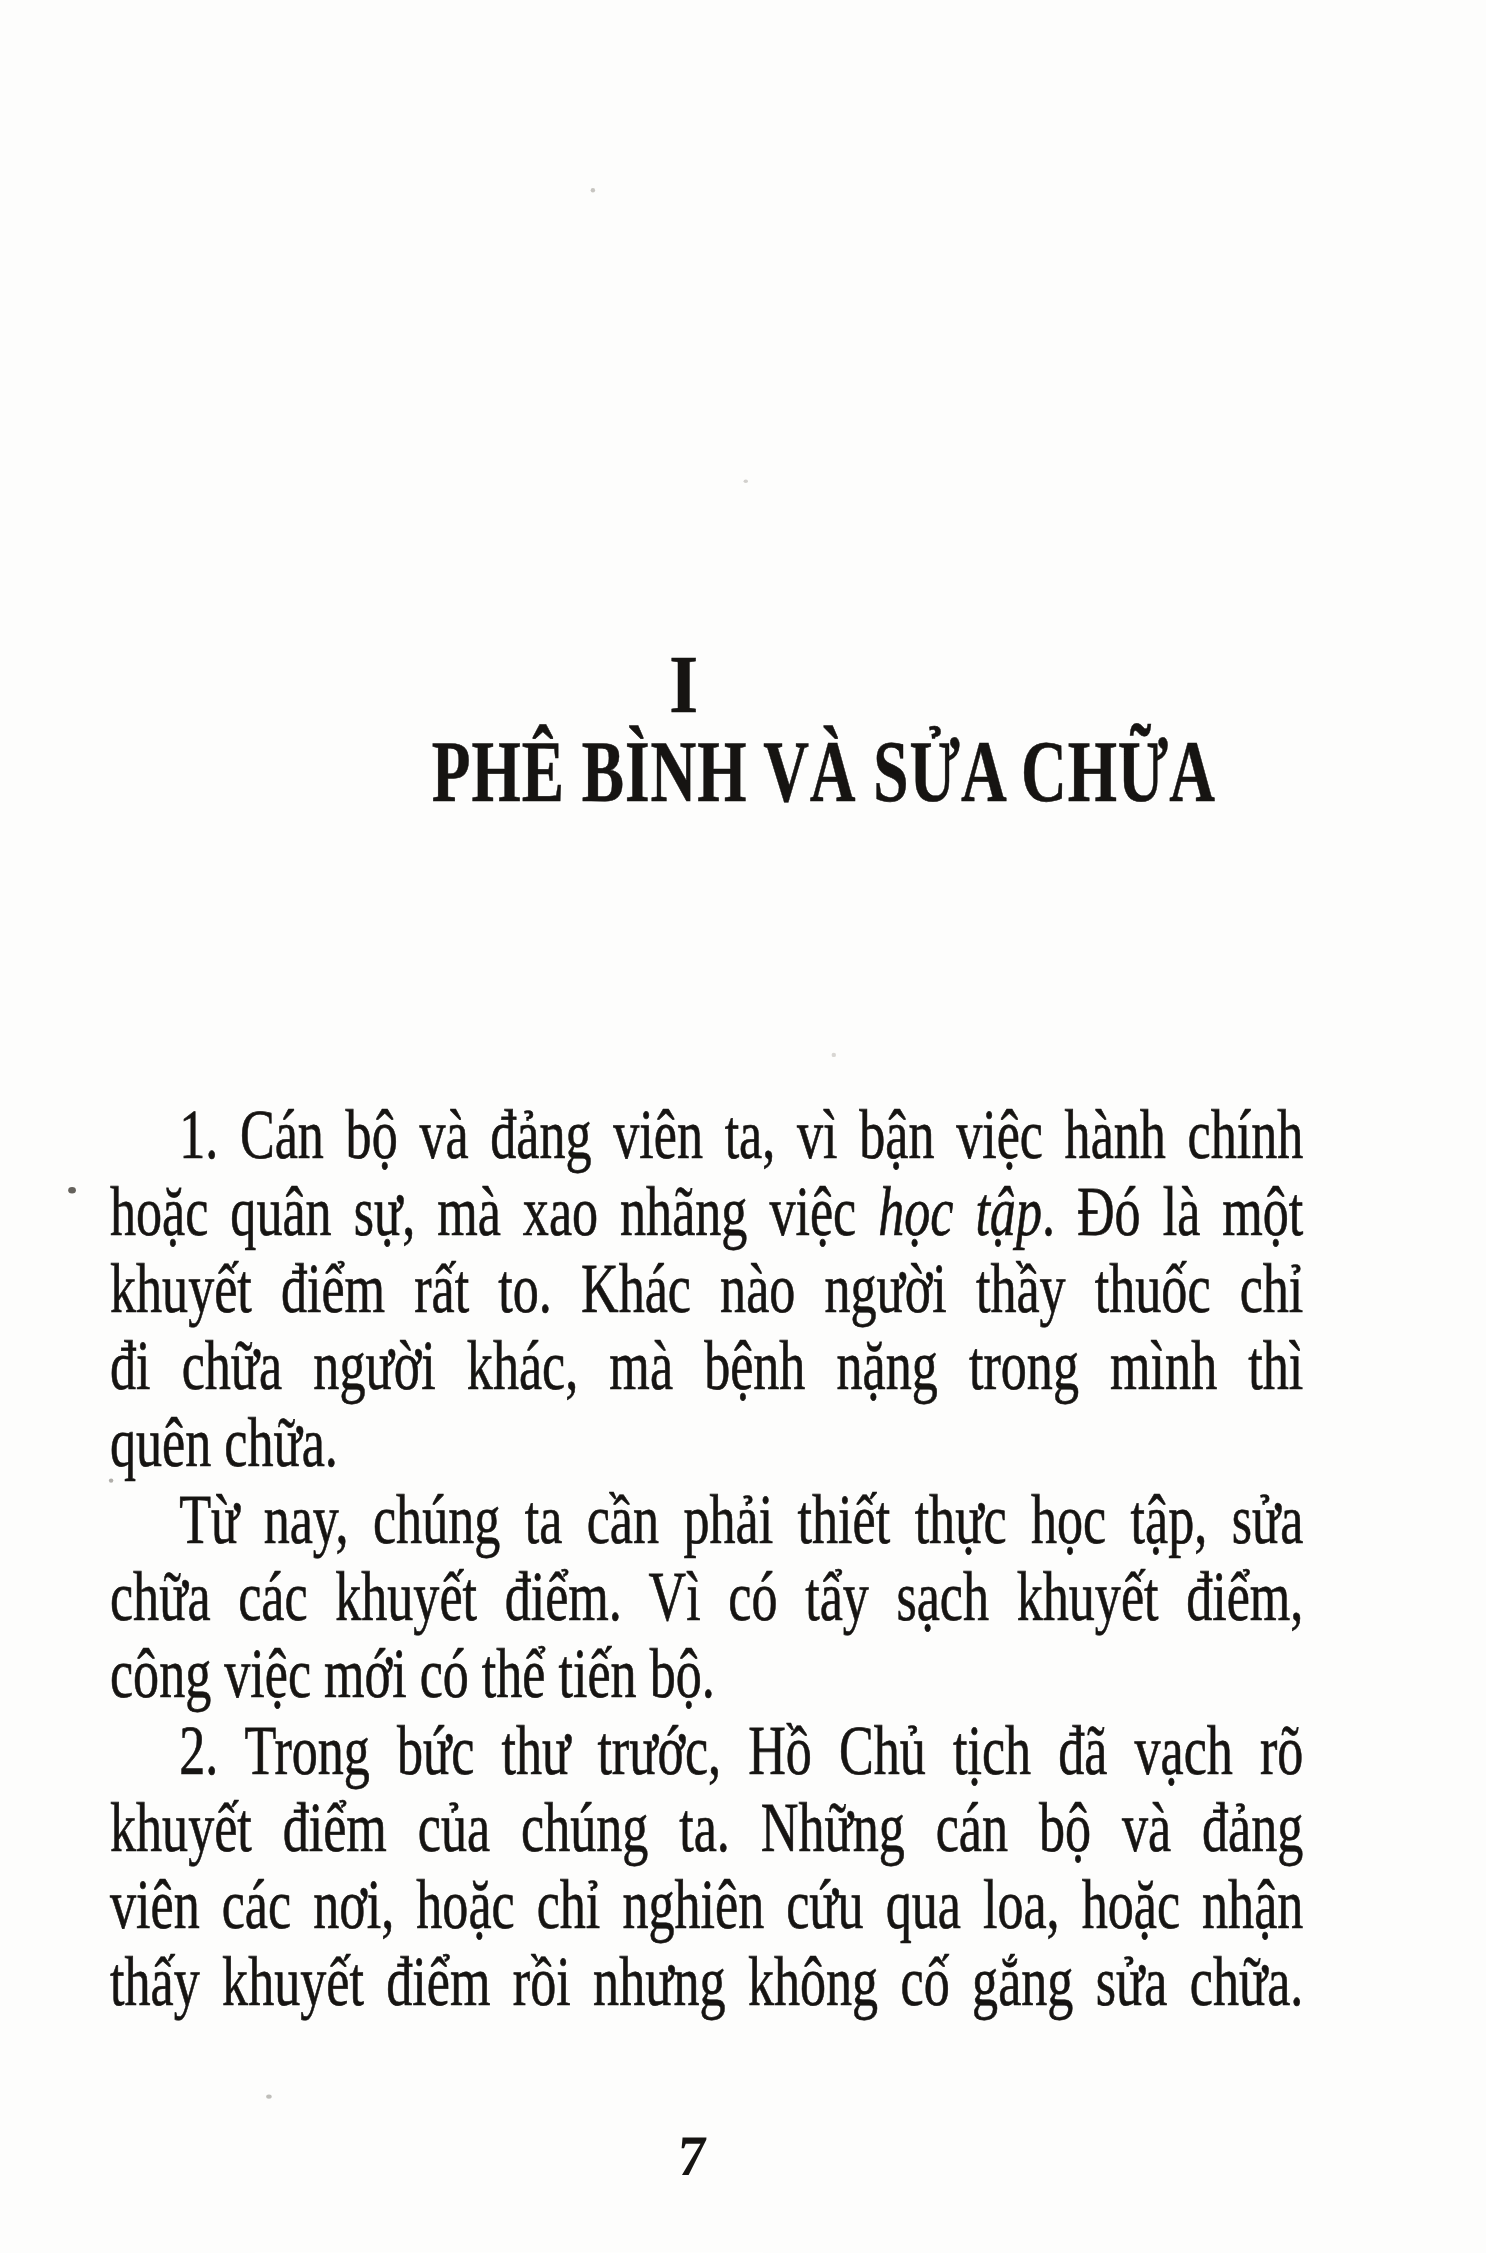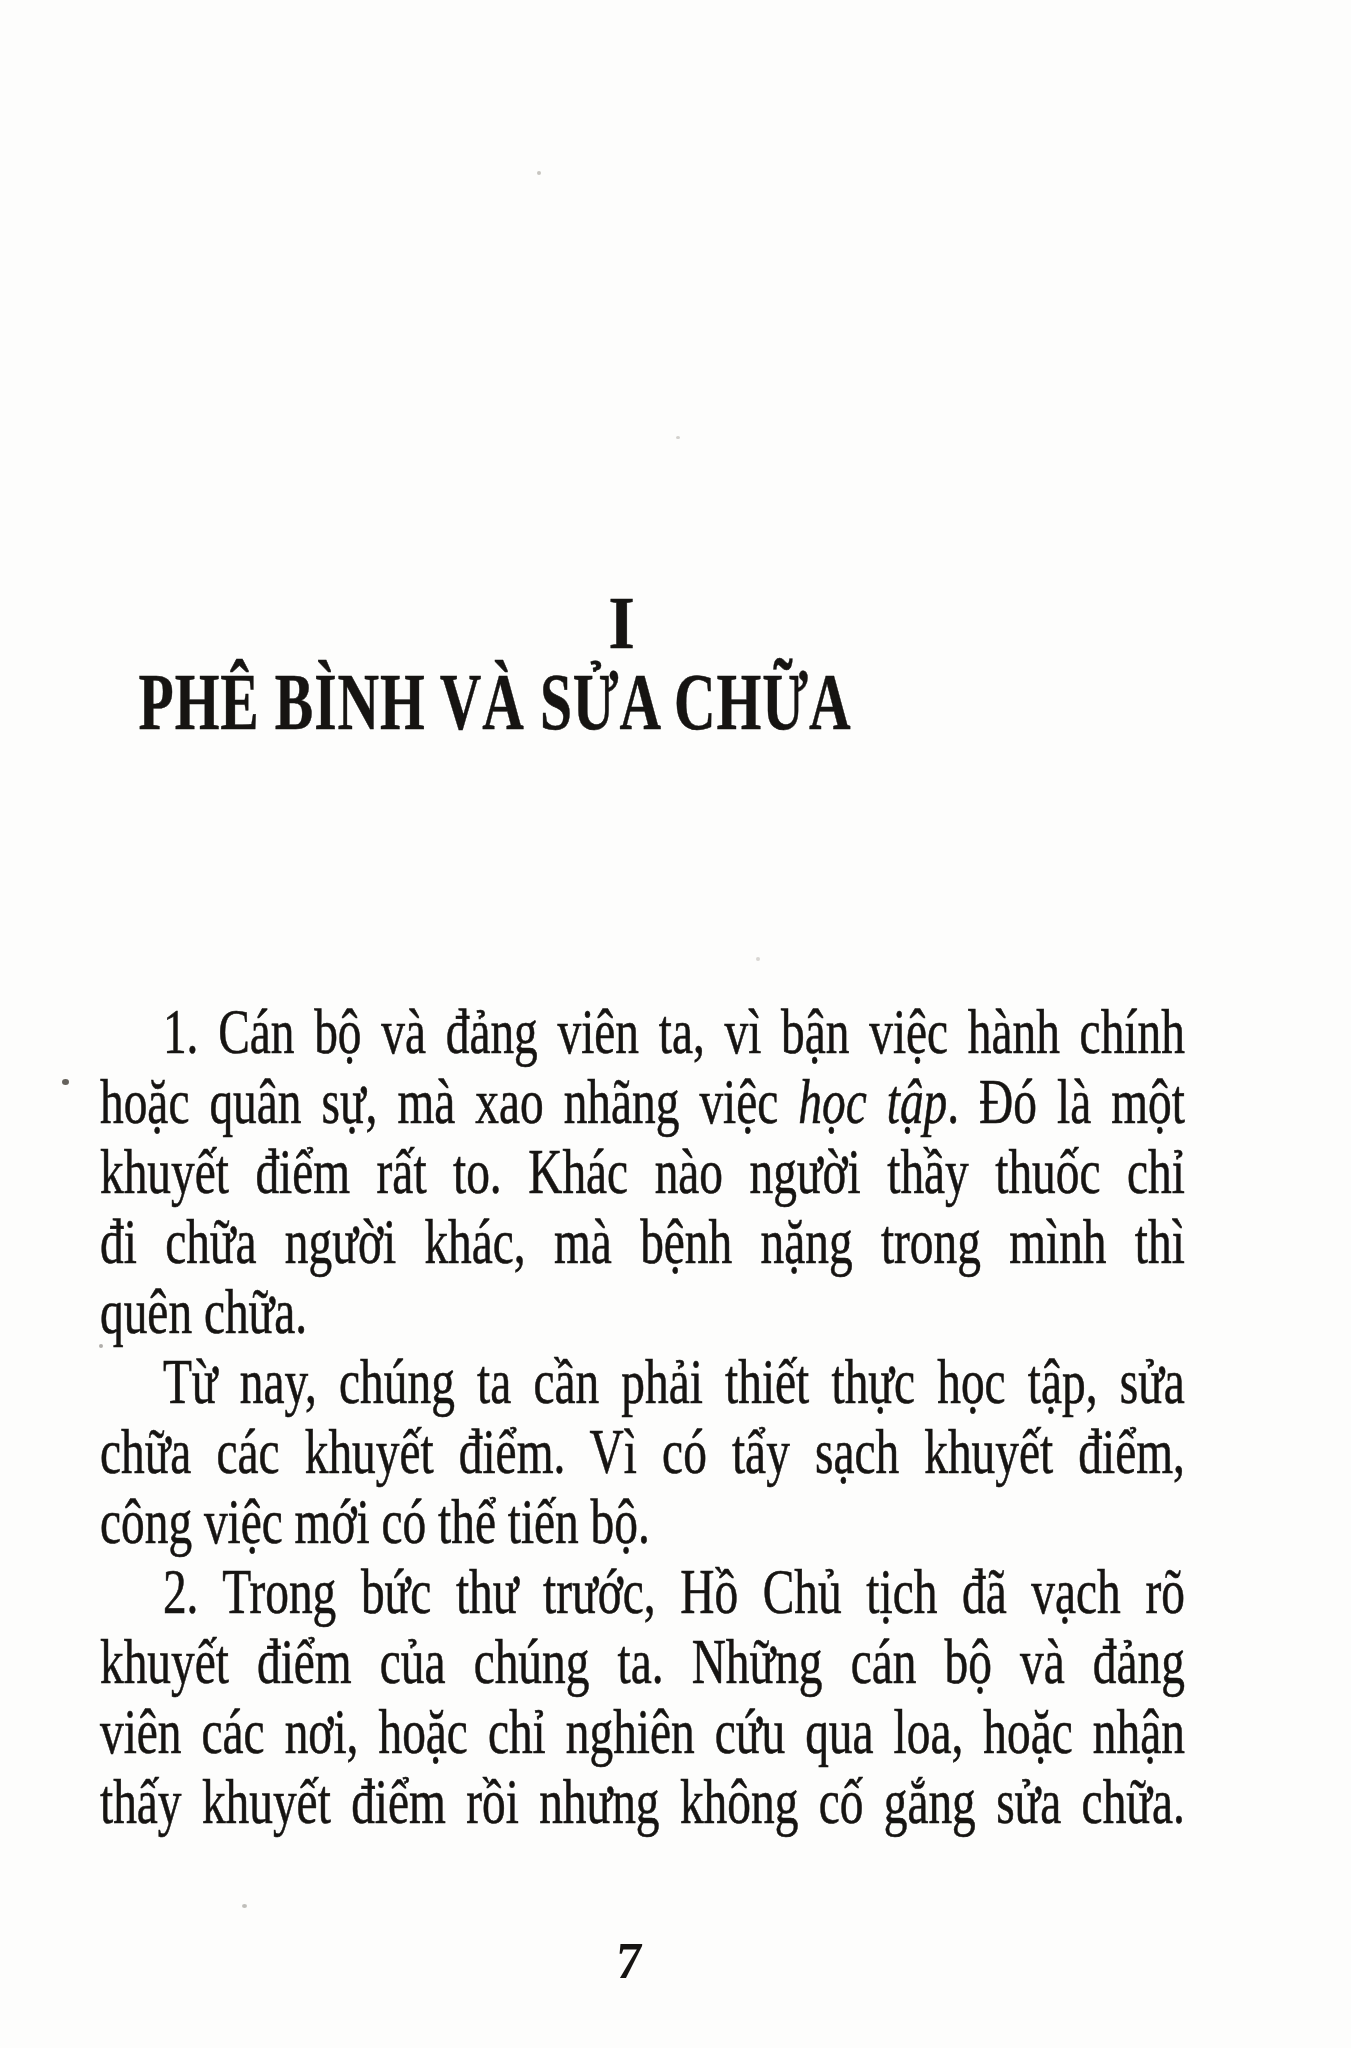--- a/index.html
+++ b/index.html
@@ -32,21 +32,21 @@
     display: inline-block;
     transform: scaleX(0.9);
     transform-origin: center top;
     -webkit-text-stroke: 0.5px #161412;
   }
   .chapter-title-row {
     position: absolute;
     top: 662px;
     left: 0;
     width: 1244px;
-    text-align: left;
+    text-align: right;
     line-height: 80px;
     font-size: 80px;
     font-weight: 700;
     white-space: nowrap;
   }
   .chapter-title {
     display: inline-block;
     transform: scaleX(0.72);
     transform-origin: center top;
     letter-spacing: 0.015em;

